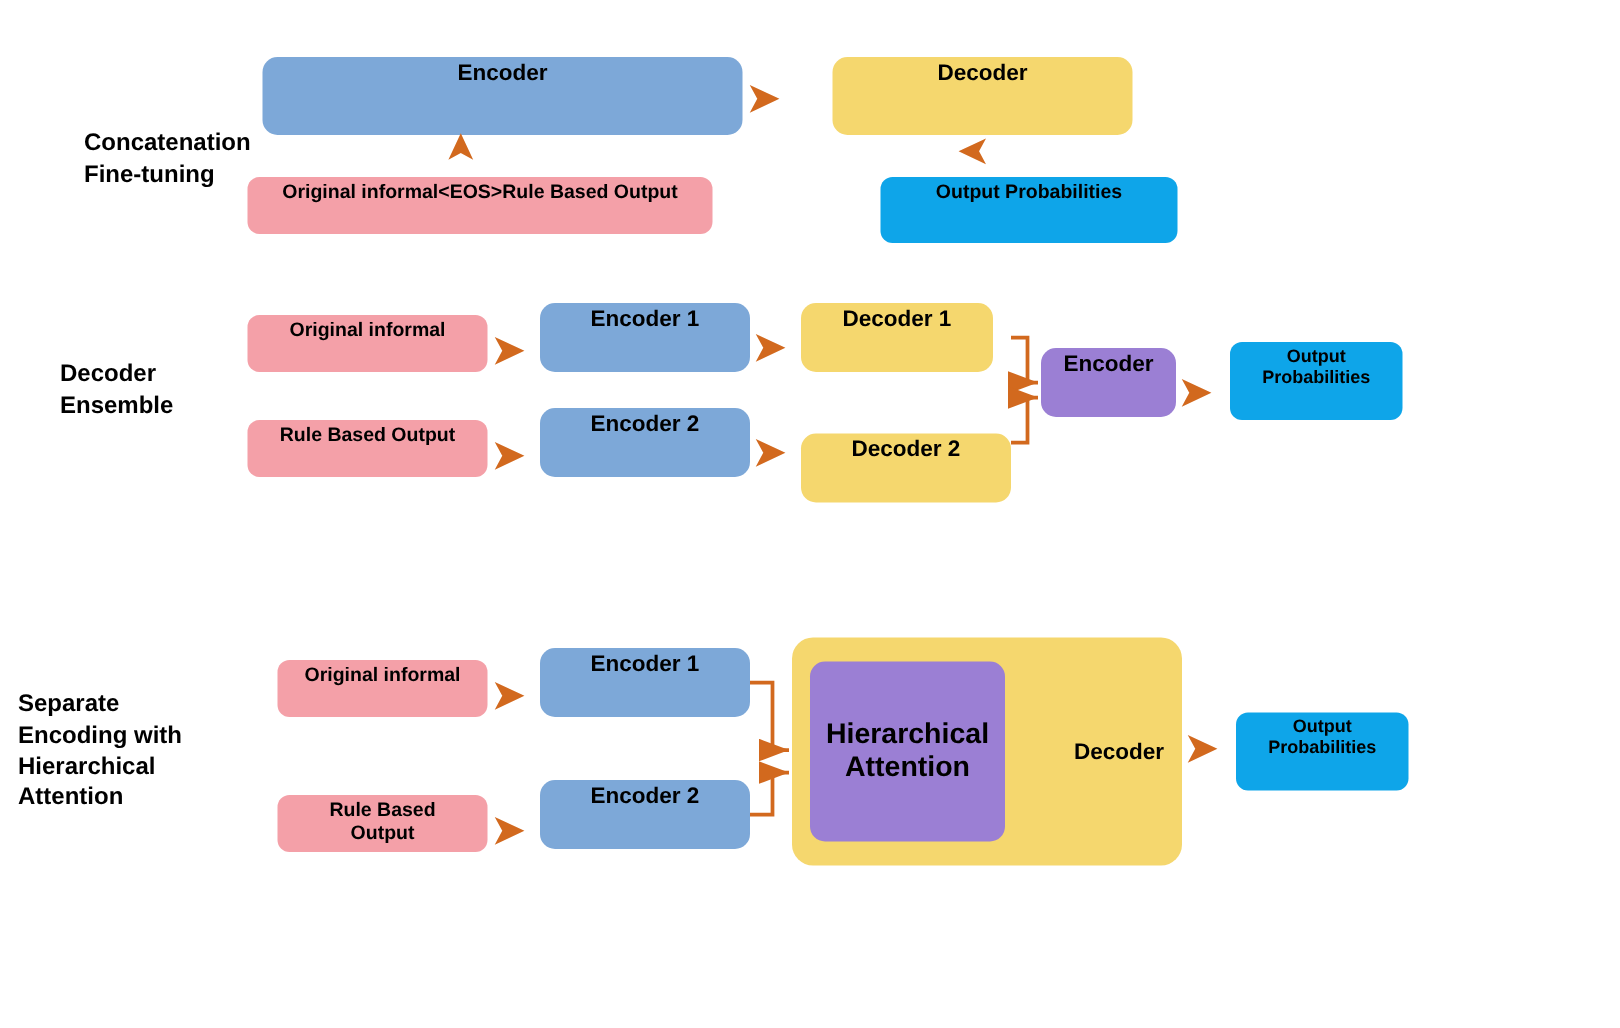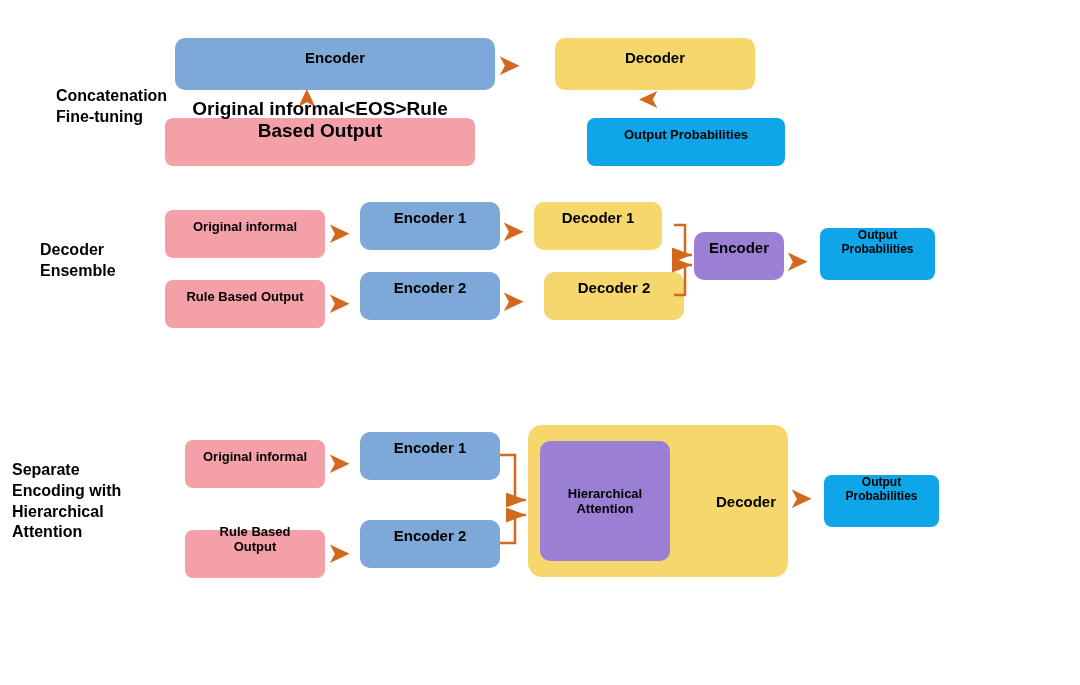--- a/index.html
+++ b/index.html
@@ -16,26 +16,26 @@
       width: 1080px;
       height: 685px;
       position: relative;
       padding: 20px 40px;
     }
 
     
     .box {
       border-radius: 10px;
       display: flex;
-      align-items: flex-end;
+      align-items: flex-start;
       justify-content: center;
       font-weight: bold;
       font-size: 15px;
       text-align: center;
-      padding: 24px 14px;
+      padding: 2px 14px;
     }
     .box-blue { background: #7da8d8; color: #000; }
     .box-yellow { background: #f5d76e; color: #000; }
     .box-pink { background: #f4a0a8; color: #000; border-radius: 8px; }
     .box-green { background: #0ea5e9; color: #000; border-radius: 8px; }
     .box-purple { background: #9b7fd4; color: #000; border-radius: 10px; }
 
     
     .arrow-right {
       display: flex;
@@ -181,25 +181,24 @@
       width: 140px;
       height: 46px;
     }
     .s2-arr4 {
       position: absolute;
       top: 98px;
       left: 502px;
     }
     .s2-dec2 {
       position: absolute;
-      top: 82px;
+      top: 99px;
       left: 534px;
       width: 140px;
       height: 46px;
-      margin-left: 10px;
     }
 
     
     .s2-avg {
       position: absolute;
       top: 42px;
       left: 694px;
       width: 90px;
       height: 46px;
     }
@@ -352,21 +351,21 @@
       <span>Decoder</span>
     </div>
 
     <div class="arrow-up s1-arrow-dec-down" style="transform: rotate(90deg); font-size:24px; position:absolute; top:72px; left:635px; color:#d2691e;">➤</div>
 
     <div class="box box-green s1-output-prob">
       <span style="font-size:13px; font-weight:bold;">Output Probabilities</span>
     </div>
 
     <div class="box box-pink s1-pink-input">
-      <span style="font-size:19px;">Original informal&lt;EOS&gt;Rule Based Output</span>
+      <span style="font-size:13px;">Original informal&lt;EOS&gt;Rule Based Output</span>
     </div>
 
     <div style="position:absolute; top:65px; left:296px; color:#d2691e; font-size:26px; transform: rotate(-90deg);">➤</div>
 
   </div>
 
   <div class="section2">
 
     <div class="s2-label section-label">Decoder<br>Ensemble</div>
 
@@ -451,21 +450,21 @@
         </marker>
       </defs>
 
       <polyline points="500,35 515,35 515,80 526,80" stroke="#d2691e" stroke-width="2.5" fill="none" marker-end="url(#arrowhead3)"></polyline>
 
       <polyline points="500,123 515,123 515,95 526,95" stroke="#d2691e" stroke-width="2.5" fill="none" marker-end="url(#arrowhead3)"></polyline>
     </svg>
 
     <div class="s3-yellow-large" style="background:#f5d76e; border-radius:14px; position:absolute;">
       <div class="s3-hier box-purple">
-        <span style="font-size:13px;font-weight:bold;">Hierarchical
+        <span style="font-size:19px;font-weight:bold;">Hierarchical
 Attention</span>
       </div>
       <div class="s3-decoder-label">
         <span>Decoder</span>
       </div>
     </div>
 
     <div class="arrow-right s3-arr4">➤</div>
 
     <div class="box box-green s3-out">

